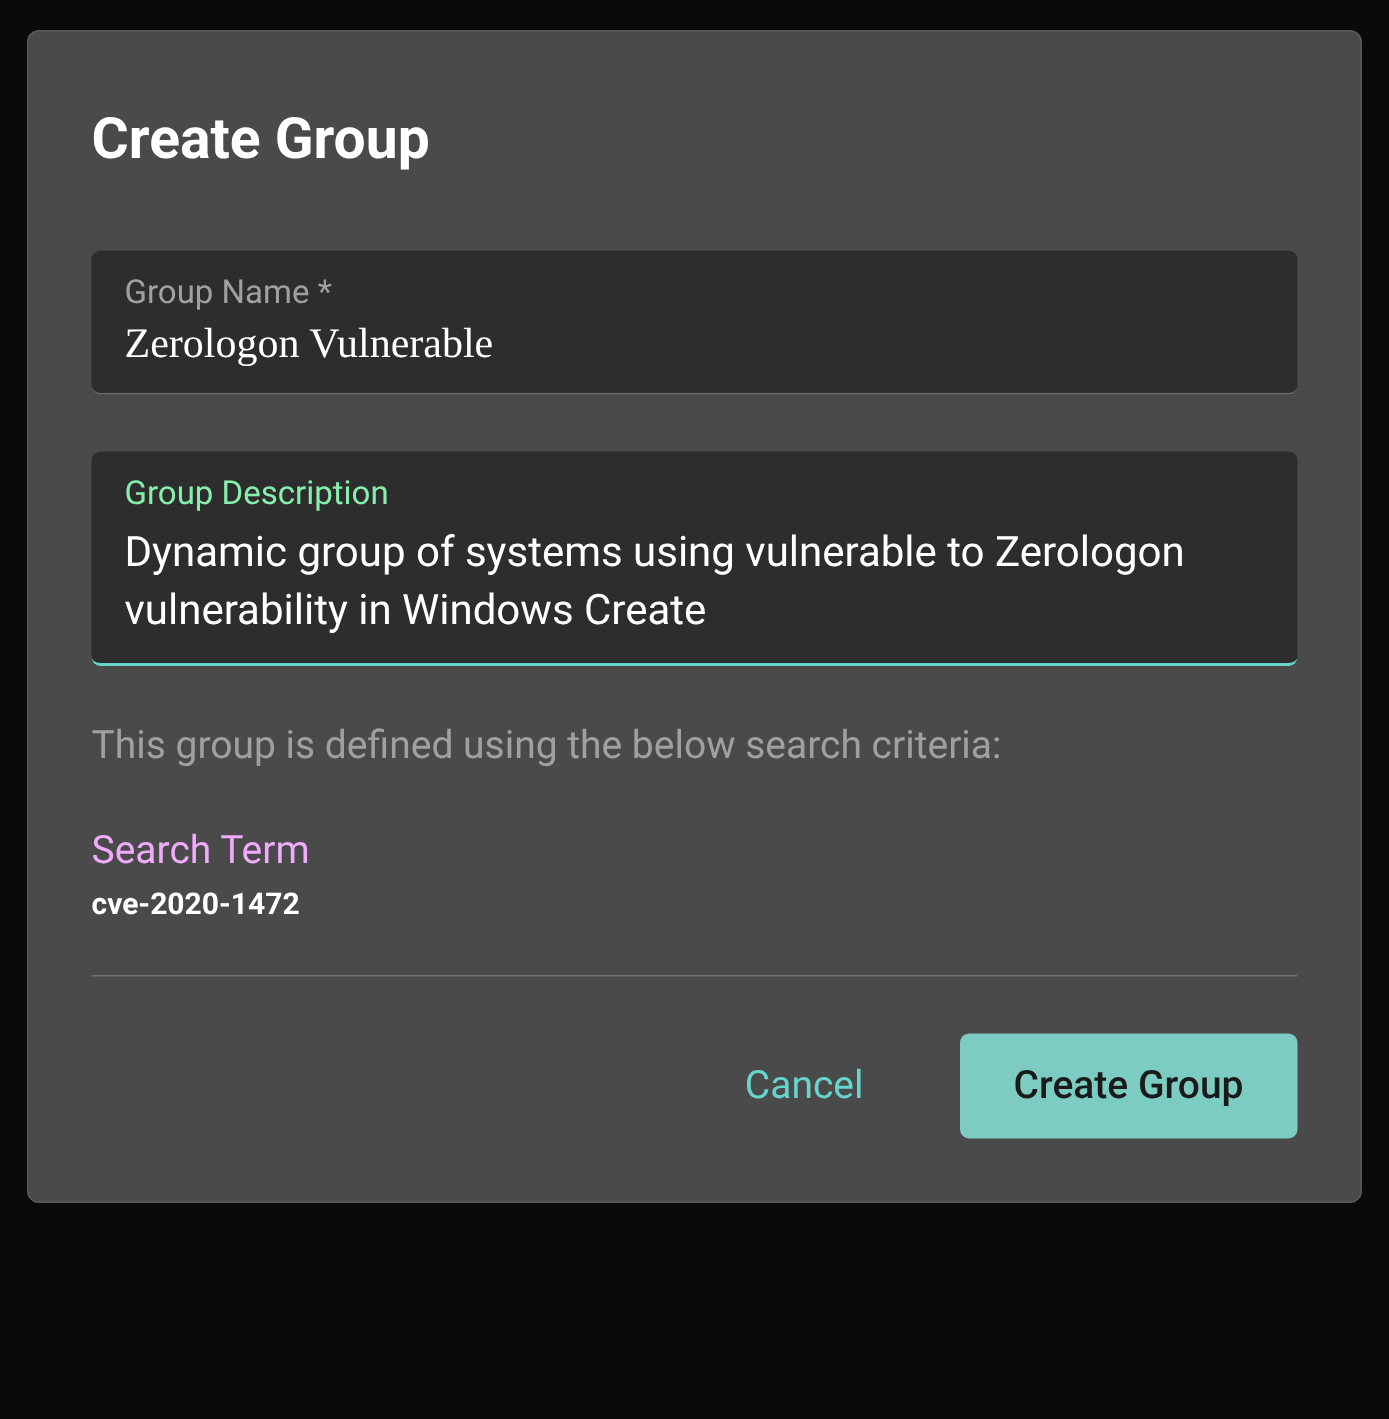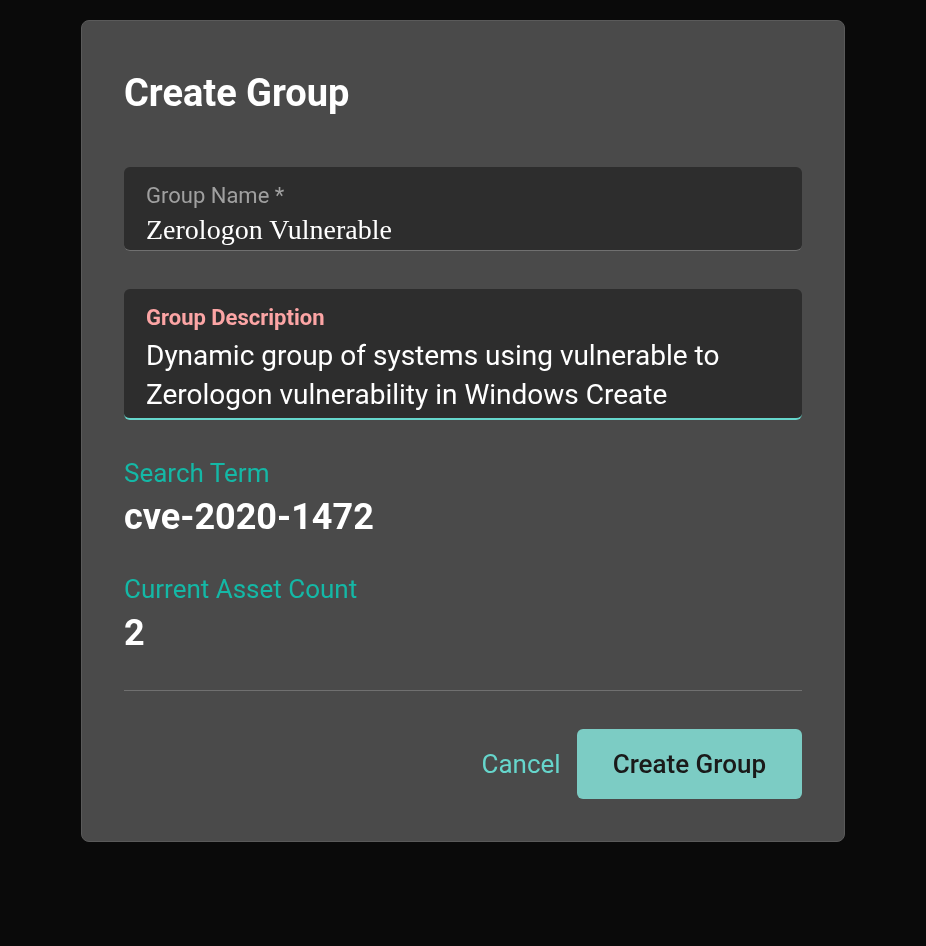--- a/index.html
+++ b/index.html
@@ -13,56 +13,55 @@
       height: 946px;
       background: #0a0a0a;
       font-family: -apple-system, BlinkMacSystemFont, "Segoe UI", Roboto, Helvetica, Arial, sans-serif;
       display: flex;
       align-items: flex-start;
       justify-content: center;
       padding-top: 20px;
     }
     
     .modal {
-      width: 764px;
+      width: 890px;
       background: #4a4a4a;
       border-radius: 8px;
       border: 1px solid #5a5a5a;
       padding: 50px 42px 42px 42px;
     }
     
     .modal-title {
       color: #ffffff;
       font-size: 38px;
       font-weight: 700;
       margin-bottom: 52px;
     }
     
     .input-group {
       background: #2d2d2d;
       border-radius: 6px;
-      padding: 16px 22px 4px 22px;
+      padding: 16px 22px 16px 22px;
       margin-bottom: 38px;
       border-bottom: 1px solid #707070;
     }
     
     .input-group.active {
       border-bottom: 2px solid #66d6cc;
     }
     
     .input-label {
       color: #a0a0a0;
       font-size: 22px;
       margin-bottom: 6px;
       display: block;
     }
     
     .input-label.active {
-      color: #fca5a5;
-      font-weight: bold;
+      color: #86efac;
     }
     
     .text-input {
       width: 100%;
       background: transparent;
       border: none;
       color: #ffffff;
       font-size: 28px;
       font-family: Liberation Serif, serif;
       outline: none;
@@ -86,42 +85,43 @@
       font-size: 26px;
       margin-bottom: 40px;
       margin-top: 30px;
     }
     
     .info-section {
       margin-bottom: 36px;
     }
     
     .info-label {
-      color: #14b8a6;
+      color: #f0abfc;
       font-size: 26px;
       margin-bottom: 8px;
     }
     
     .info-value {
       color: #ffffff;
-      font-size: 36px;
+      font-size: 20px;
       font-weight: 700;
     }
     
     .divider {
       border: none;
       border-top: 1px solid #707070;
       margin-top: 28px;
       margin-bottom: 38px;
     }
     
     .button-row {
       display: flex;
       justify-content: flex-end;
       align-items: center;
+      gap: 48px;
     }
     
     .cancel-button {
       background: transparent;
       border: none;
       color: #66d6cc;
       font-size: 26px;
       font-family: inherit;
       cursor: pointer;
       padding: 12px 16px;
@@ -150,30 +150,27 @@
     <input type="text" class="text-input" value="Zerologon Vulnerable" style="">
   </div>
 
   <div class="input-group active">
     <label class="input-label active">Group Description</label>
     <div class="textarea-display">
       <span>Dynamic group of systems using vulnerable to </span><span class="spellcheck-word">Zerologon</span><span> vulnerability in Windows Create</span>
     </div>
   </div>
 
+  <p class="criteria-text">This group is defined using the below search criteria:</p>
 
   <div class="info-section">
     <div class="info-label">Search Term</div>
     <div class="info-value">cve-2020-1472</div>
   </div>
 
-  <div class="info-section">
-    <div class="info-label">Current Asset Count</div>
-    <div class="info-value">2</div>
-  </div>
 
   <hr class="divider">
 
   <div class="button-row">
     <button class="cancel-button">Cancel</button>
     <button class="create-button">Create Group</button>
   </div>
 </div>
 
 </body></html>

